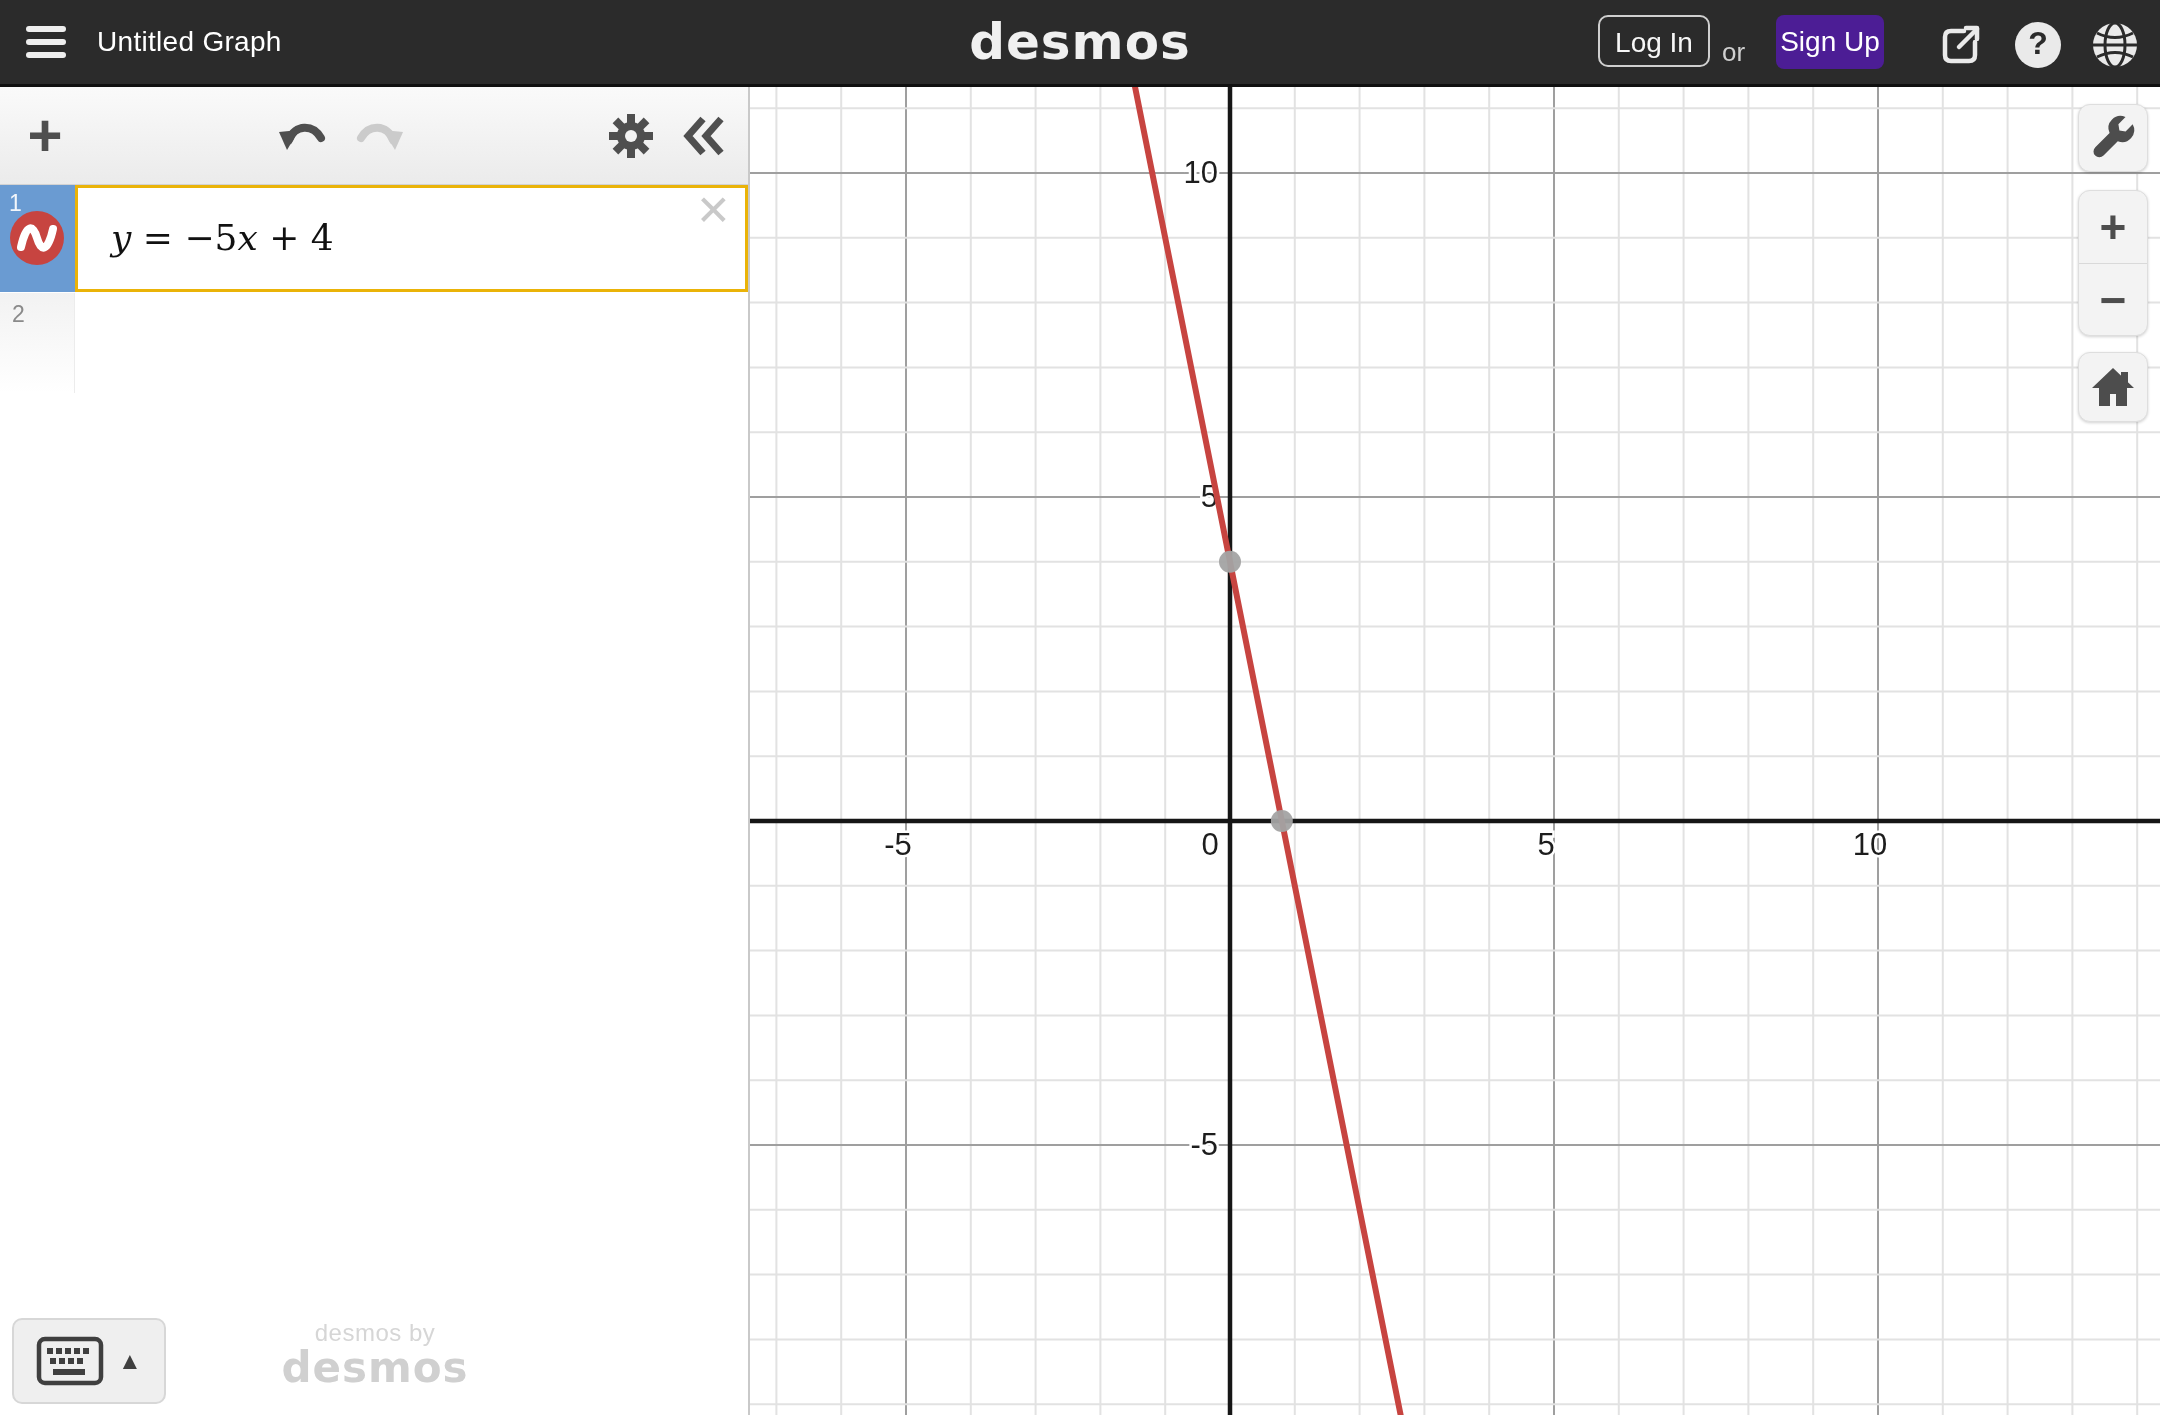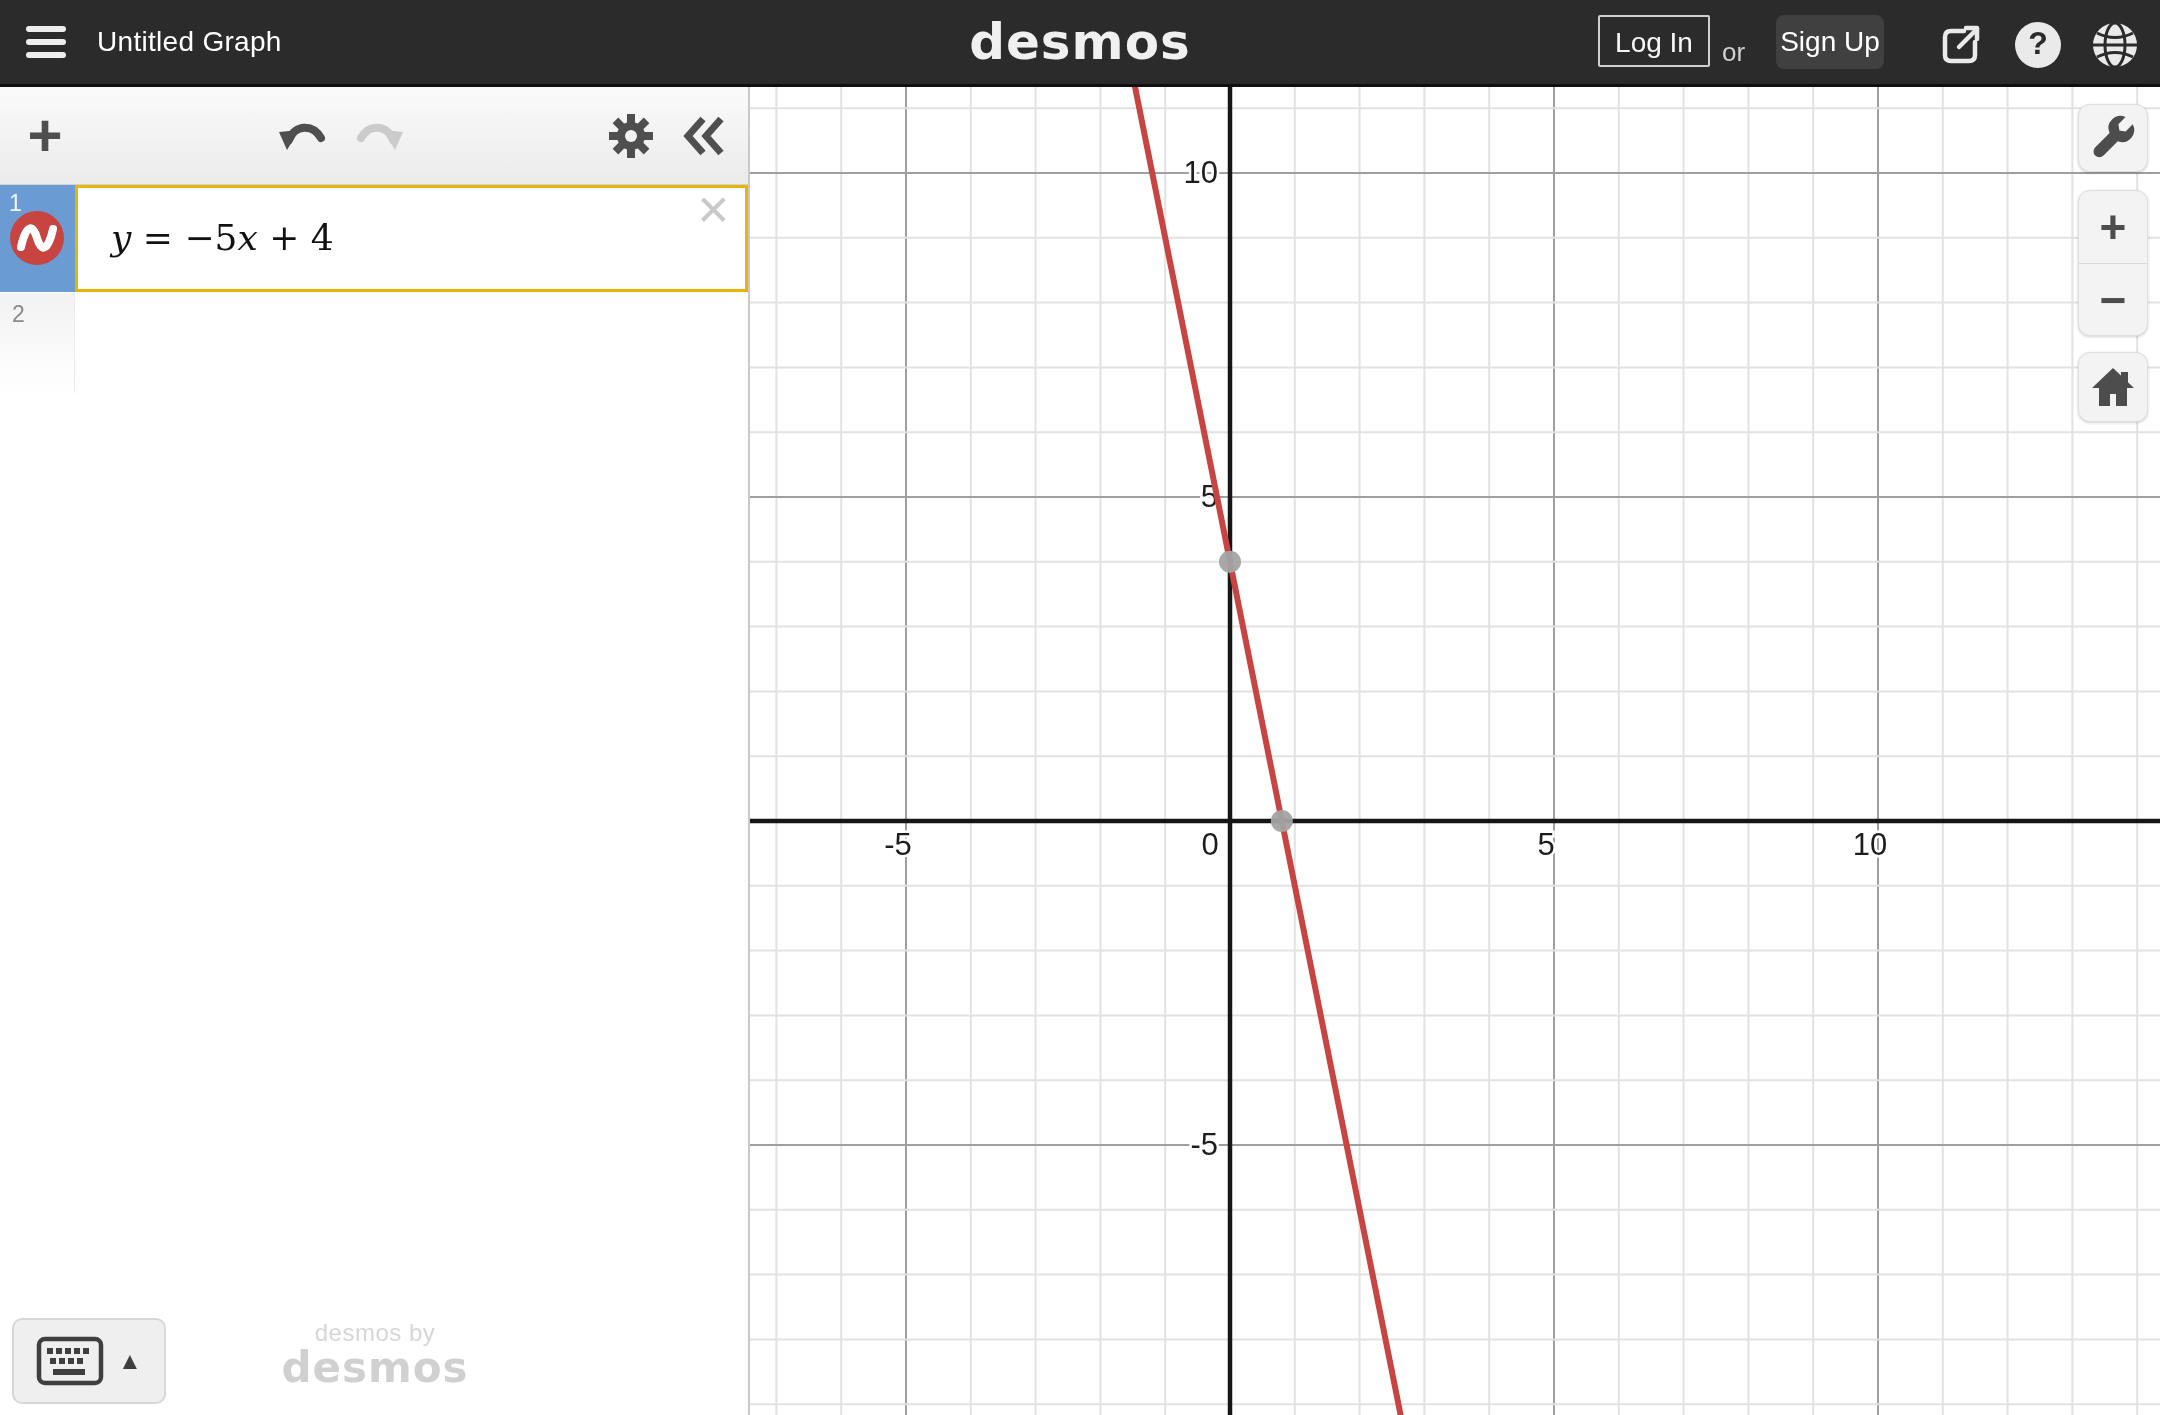--- a/index.html
+++ b/index.html
@@ -5,23 +5,23 @@
   html,body{margin:0;padding:0;}
   body{width:2160px;height:1415px;overflow:hidden;font-family:"Liberation Sans",sans-serif;background:#fff;}
   #app{position:relative;width:2160px;height:1120px;}
 
   
   .topbar{position:absolute;left:0;top:0;width:2160px;height:84px;background:#2b2b2b;border-bottom:3px solid #101010;z-index:30;}
   .hamburger{position:absolute;left:26px;top:26px;width:40px;height:33px;cursor:pointer;}
   .hamburger span{display:block;width:40px;height:6px;border-radius:3px;background:#eeeeee;margin-bottom:7px;}
   .graph-title{position:absolute;left:97px;top:26px;font-size:28px;color:#ffffff;letter-spacing:.3px;}
   .logo{position:absolute;left:0;right:0;top:13px;text-align:center;font-size:50px;font-weight:bold;color:#f0f0f0;letter-spacing:1px;font-family:"DejaVu Sans",sans-serif;}
-  .login-btn{position:absolute;left:1598px;top:15px;width:112px;height:52px;line-height:52px;text-align:center;border:2px solid #cfcfcf;border-radius:2px;color:#f7f7f7;font-size:28px;box-sizing:border-box;}
+  .login-btn{position:absolute;left:1598px;top:15px;width:112px;height:52px;line-height:52px;text-align:center;border:2px solid #cfcfcf;border-radius:10px;color:#f7f7f7;font-size:28px;box-sizing:border-box;}
   .or-label{position:absolute;left:1722px;top:29px;color:#d0d0d0;font-size:26px;margin-top:8px;}
-  .signup-btn{position:absolute;left:1776px;top:15px;width:108px;height:54px;line-height:54px;text-align:center;background:#404040;border-radius:8px;color:#ffffff;font-size:28px;}
+  .signup-btn{position:absolute;left:1776px;top:15px;width:108px;height:54px;line-height:54px;text-align:center;background:#4c1d95;border-radius:8px;color:#ffffff;font-size:28px;}
   .topicon{position:absolute;top:20px;width:50px;height:50px;}
 
   
   .panel{position:absolute;left:0;top:87px;width:750px;height:1328px;background:#ffffff;z-index:20;}
   .panel-edge{position:absolute;left:748px;top:87px;width:2px;height:1328px;background:#c9c9c9;z-index:21;}
   .exp-toolbar{position:absolute;left:0;top:0;width:748px;height:97px;background:linear-gradient(180deg,#fafafa,#ebebeb);border-bottom:1px solid #d2d2d2;}
   .tb-btn{position:absolute;top:0;height:97px;display:flex;align-items:center;justify-content:center;cursor:pointer;}
   .tb-plus{left:10px;width:70px;font-size:60px;font-weight:bold;color:#4f4f4f;padding-bottom:6px;}
   .tb-undo{left:268px;width:70px;}
   .tb-redo{left:344px;width:70px;}

